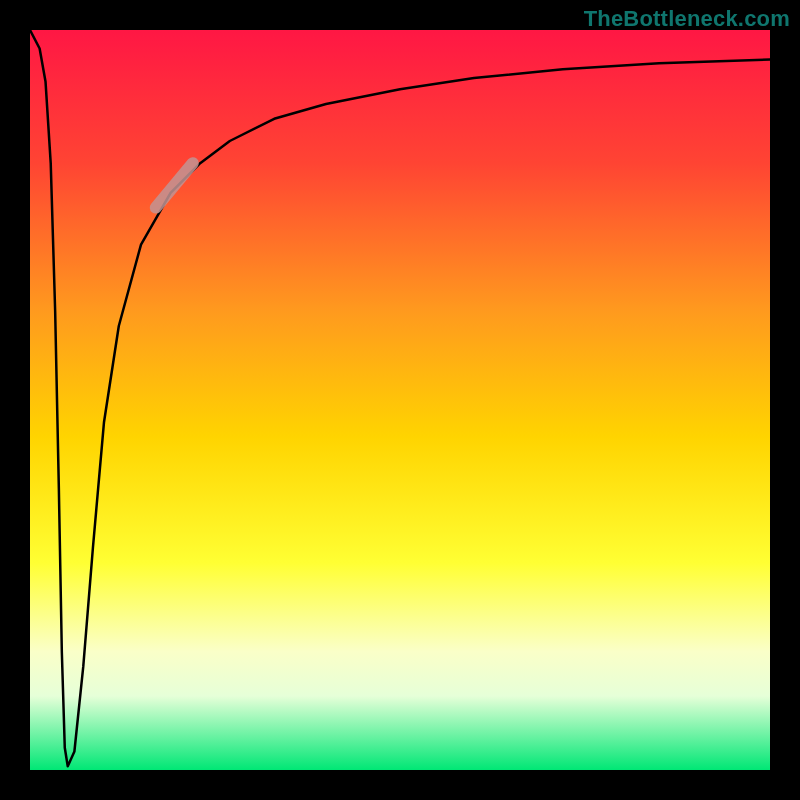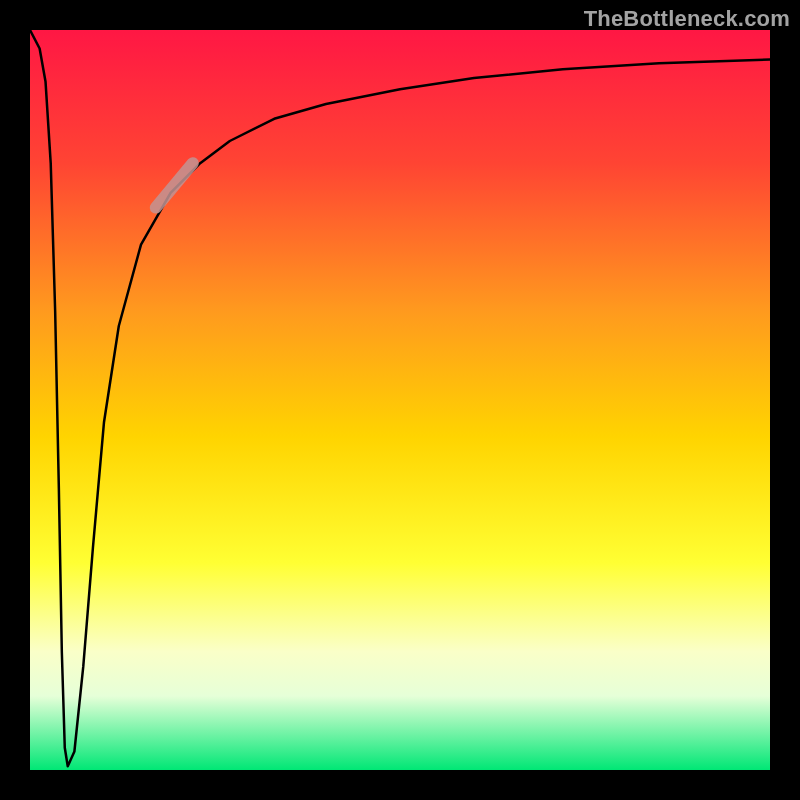--- a/index.html
+++ b/index.html
@@ -25,21 +25,21 @@
     width: 740px;
     height: 740px;
     overflow: hidden;
   }
   .watermark {
     position: absolute;
     top: 6px;
     right: 10px;
     font-size: 22px;
     font-weight: 600;
-    color: #a3a3a3;
+    color: #0f766e;
     letter-spacing: 0.2px;
     user-select: none;
     pointer-events: none;
   }
   svg { display: block; }
 </style>
 </head>
 <body>
 
 <div class="frame">

